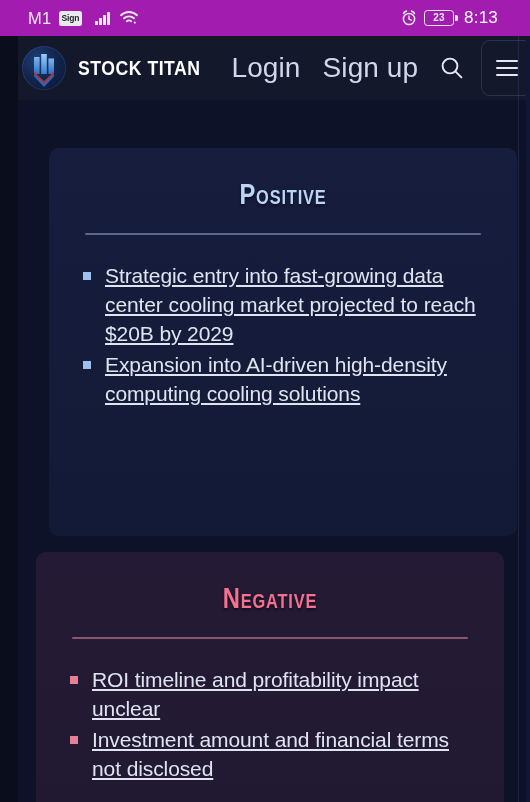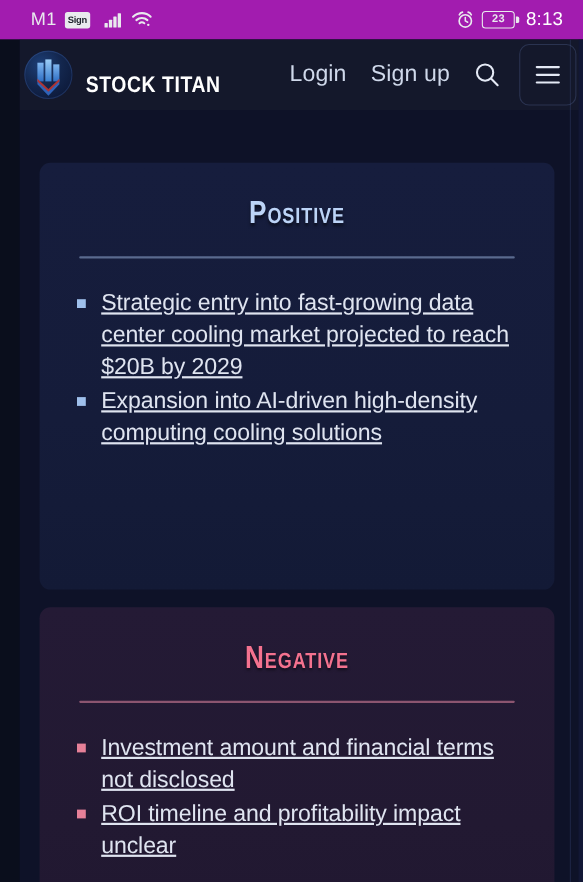--- a/index.html
+++ b/index.html
@@ -40,21 +40,21 @@
   }
   .sig{ display:flex; align-items:flex-end; gap:1.5px; height:14px; margin-left:6px;}
   .sig i{ display:block; width:2.6px; background:#e9eaee; border-radius:.5px; }
   .sig i:nth-child(1){ height:4px; }
   .sig i:nth-child(2){ height:7px; }
   .sig i:nth-child(3){ height:10px; }
   .sig i:nth-child(4){ height:13px; }
   .wifi{ width:18px; height:14px; margin-left:3px; }
 
   .sb-right{
-    position:absolute; right:18px; top:0; height:36px;
+    position:absolute; right:32px; top:0; height:36px;
     display:flex; align-items:center; gap:7px;
   }
   .alarm{ width:16px; height:16px; }
   .battery{
     position:relative;
     width:30px; height:16px;
     border:1.6px solid #e9eaee;
     border-radius:3.5px;
     display:flex; align-items:center; justify-content:center;
   }
@@ -82,41 +82,41 @@
     background:#0e1228;
   }
 
   
   .site-header{
     position:relative;
     height:64px;
     background:#14182b;
     display:flex; align-items:center;
   }
-  .brand{ display:flex; align-items:flex-end; gap:12px; margin-left:4px; }
+  .brand{ display:flex; align-items:center; gap:12px; margin-left:4px; }
   .logo{
     width:44px; height:44px; border-radius:50%;
     background:radial-gradient(circle at 35% 30%, #1d3f78 0%, #13264d 45%, #0a1330 100%);
     position:relative; overflow:hidden;
     box-shadow:0 0 0 1px rgba(80,120,200,.25) inset;
   }
   .logo svg{ position:absolute; left:0; top:0; }
   .brand-name{
     color:#ffffff;
     font-size:20.5px;
     font-weight:bold;
     letter-spacing:.6px;
     transform:scaleX(.86);
     transform-origin:left center;
     white-space:nowrap;
   }
   .nav{ display:flex; align-items:center; margin-left:auto; gap:0; }
   .nav-link{
     color:#cfd8ea;
-    font-size:21px;
+    font-size:28px;
     padding:0 11px;
     white-space:nowrap;
     letter-spacing:.1px;
   }
   .icon-btn{
     width:34px; height:34px;
     display:flex; align-items:center; justify-content:center;
     margin-left:6px;
   }
   .menu-btn{
@@ -139,20 +139,21 @@
   .card{
     position:absolute;
     left:18px;
     width:468px;
     border-radius:10px;
   }
   .card-positive{
     top:48px;
     height:388px;
     background:linear-gradient(180deg,#161d3d 0%,#151c3a 60%,#131a36 100%);
+    margin-left:13px;
   }
   .card-negative{
     top:452px;
     height:330px;
     background:linear-gradient(180deg,#241a35 0%,#221932 60%,#201730 100%);
   }
   .card-title{
     text-align:center;
     font-weight:bold;
     font-size:29px;
@@ -296,22 +297,22 @@
         <ul class="bullets">
           <li>Strategic entry into fast-growing data center cooling market projected to reach $20B by 2029</li>
           <li>Expansion into AI-driven high-density computing cooling solutions</li>
         </ul>
       </div>
 
       <div class="card card-negative">
         <div class="card-title">Negative</div>
         <div class="divider"></div>
         <ul class="bullets">
+          <li>ROI timeline and profitability impact unclear</li>
           <li>Investment amount and financial terms not disclosed</li>
-          <li>ROI timeline and profitability impact unclear</li>
         </ul>
       </div>
 
     </div>
   </div>
 
   <div class="scroll-line"></div>
   <div class="scroll-track"></div>
 </div>
 

